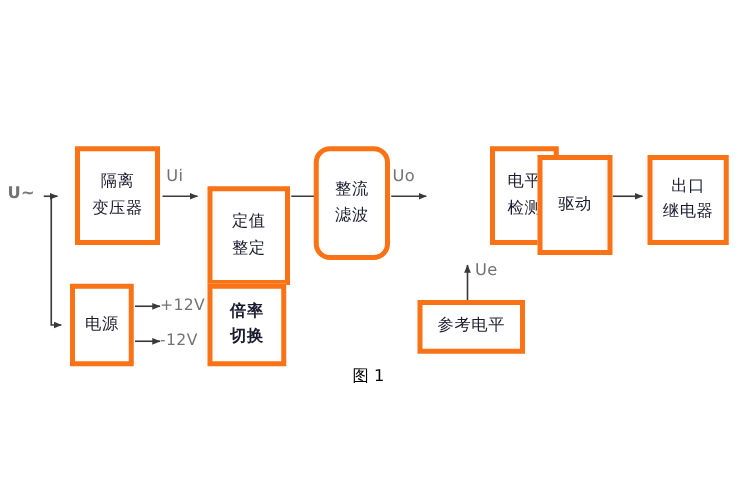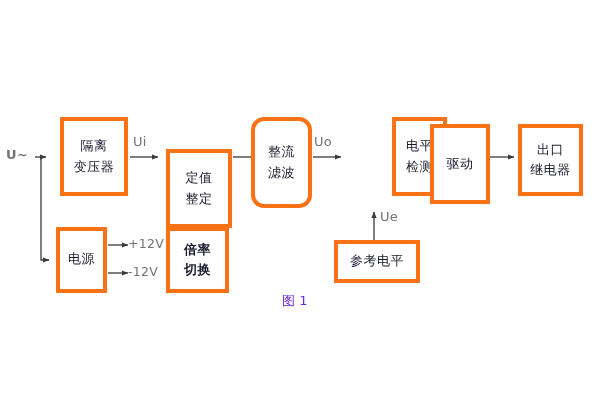--- a/index.html
+++ b/index.html
@@ -40,21 +40,21 @@
     color: #737373;
     font-size: 13px;
     white-space: nowrap;
     letter-spacing: 0.3px;
   }
   .lbl-sm {
     font-size: 12.5px;
   }
   .caption {
     position: absolute;
-    color: #6d28d9;
+    color: #000000;
     font-size: 13px;
     white-space: nowrap;
   }
   svg.wires {
     position: absolute;
     left: 0;
     top: 0;
     width: 600px;
     height: 400px;
     pointer-events: none;

